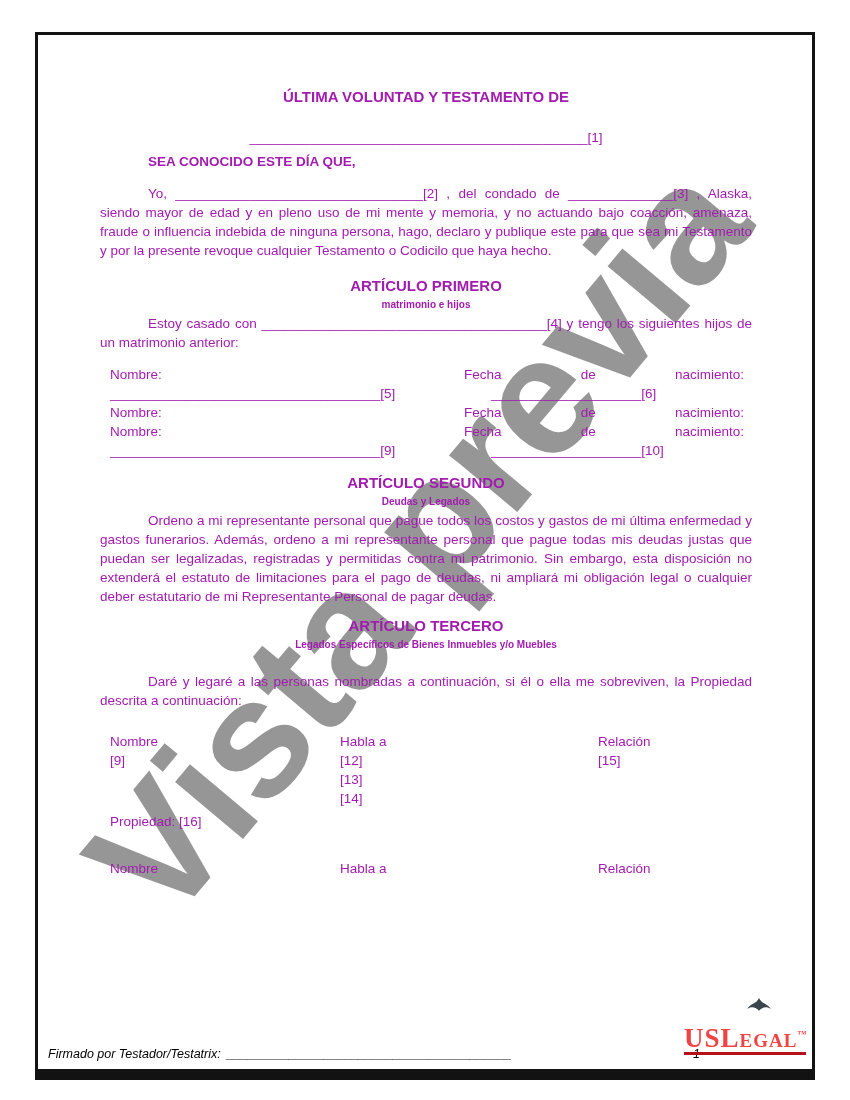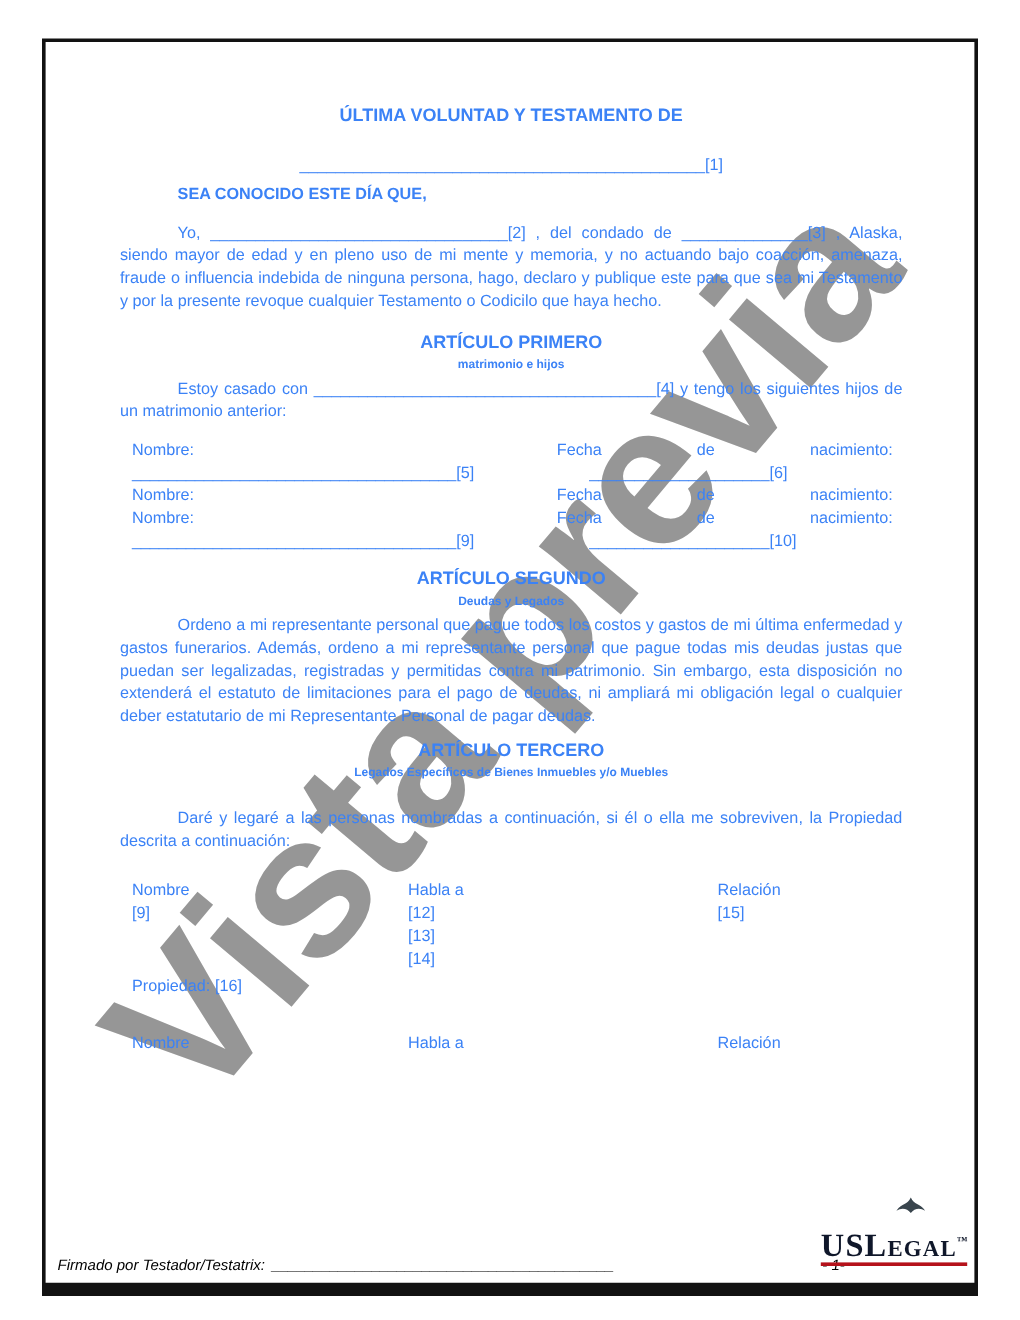--- a/index.html
+++ b/index.html
@@ -21,21 +21,21 @@
   .watermark {
     position: absolute; left: 49%; top: 49%;
     transform: translate(-50%,-50%) rotate(-50deg);
     font-size: 168px; font-weight: bold;
     color: #7d7d7d; opacity: .8;
     white-space: nowrap; letter-spacing: -2px;
     z-index: 1; pointer-events: none;
   }
   .content {
     position: absolute; left: 62px; top: 52px; width: 652px;
-    font-size: 13.5px; line-height: 19px; color: #3b82f6;
+    font-size: 13.5px; line-height: 19px; color: #a21caf;
     z-index: 2;
   }
   .doc-title { font-size: 15px; font-weight: bold; text-align: center; margin: 0; }
   .center-blank { text-align: center; margin-top: 22px; white-space: nowrap; }
   .salutation { font-weight: bold; margin: 5px 0 0 0; text-indent: 48px; }
   .para { margin: 0; text-align: justify; }
   .indent { text-indent: 48px; }
   .mt13 { margin-top: 13px; } .mt14 { } .mt18 { margin-top: 18px; }
   .art { margin-top: 16px; text-align: center; font-weight: bold; }
   .art2 { margin-top: 13px; } .art3 { margin-top: 10px; }
@@ -183,17 +183,17 @@
   <div class="footer">
     <span>Firmado por Testador/Testatrix:</span>
     <span class="blank">_________________________________________</span>
     <span class="pagenum">- 1-</span>
   </div>
 
   <div class="logo">
     <svg class="logo-eagle" width="26" height="15" viewBox="0 0 26 15">
       <path d="M1 13 C6 6 10 8.5 13 2 C16 8.5 20 6 25 13 C20.5 10 16 11 13 14.8 C10 11 5.5 10 1 13 Z" fill="#39454d"></path>
     </svg>
-    <div class="logo-text" style="color: #0f172a; margin-top: 12px;"><span>USLegal</span><span class="logo-tm">™</span></div>
+    <div class="logo-text" style="color: #ef4444; margin-top: 12px;"><span>USLegal</span><span class="logo-tm">™</span></div>
     <div class="logo-underline" style="background: rgb(181, 18, 27);"></div>
   </div>
 
 </div>
 
 </body></html>

